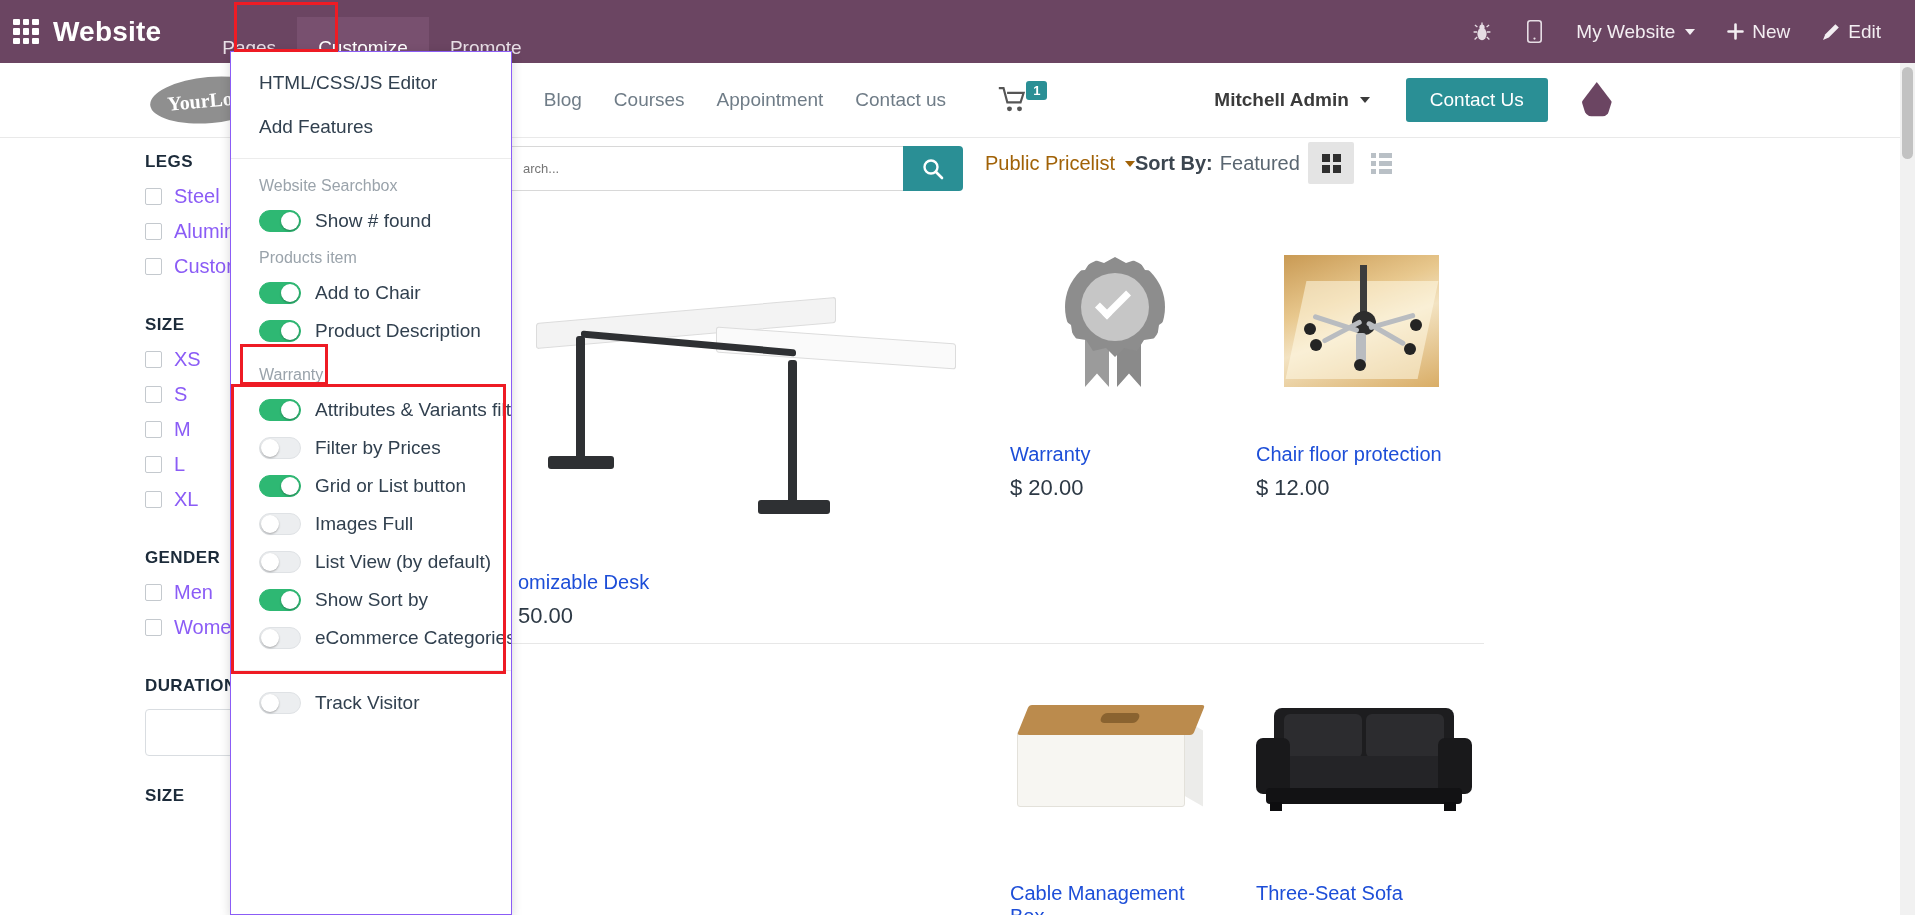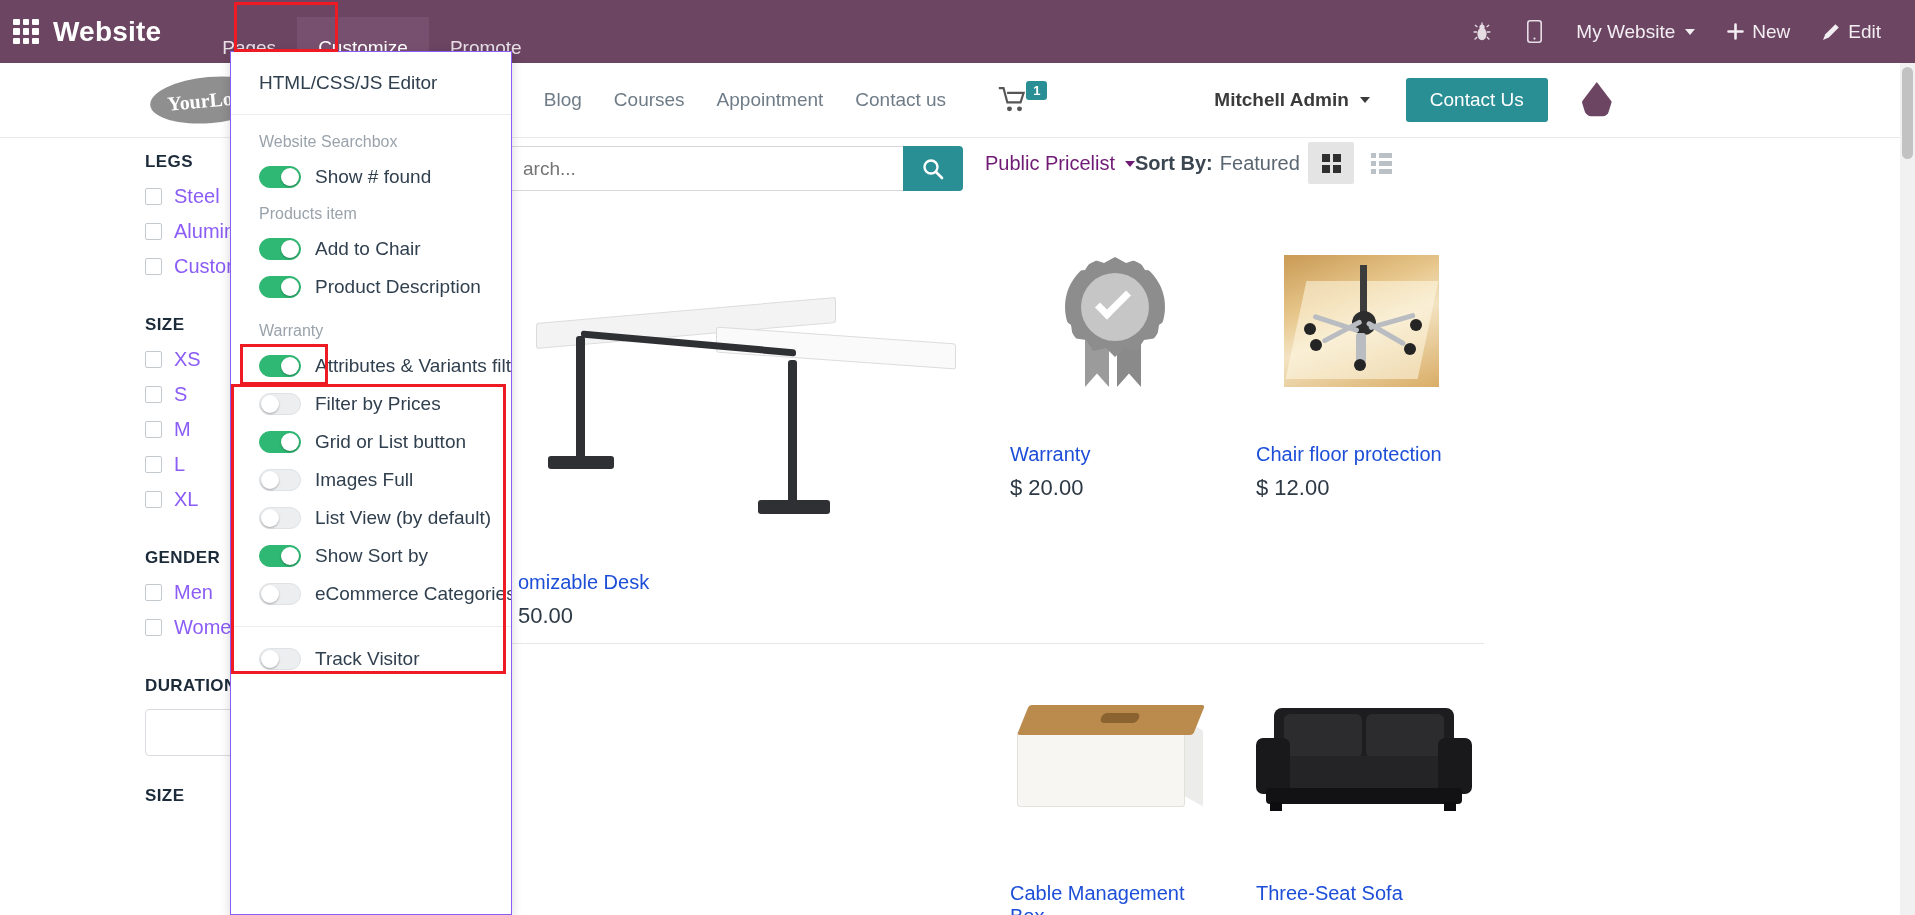--- a/index.html
+++ b/index.html
@@ -90,30 +90,30 @@
   .drop-ornament {
     margin-left: 34px; width: 30px; height: 36px; background:#6B4562;
     border-radius: 50% 50% 50% 50% / 62% 62% 38% 38%; cursor:pointer;
     clip-path: polygon(50% 0%, 100% 55%, 85% 95%, 15% 95%, 0% 55%);
   }
   .search-box {
     position:absolute; left: 508px; top: 146px; width: 455px; height: 45px;
     display:flex;
   }
   .search-input {
-    flex: 1; border: 1px solid #d8d8d8; border-right: none; font-size: 19px;
+    flex: 1; border: 1px solid #d8d8d8; border-right: none; font-size: 13px;
     padding: 0 14px; color:#9b9b9b; outline:none; font-family:"Liberation Sans", sans-serif;
     background:#fff;
   }
   .search-btn {
     width: 60px; background:#2a8f95; border:none; cursor:pointer;
     display:flex; align-items:center; justify-content:center; border-radius: 0 4px 4px 0;
   }
   .pricelist {
-    position:absolute; left: 985px; top: 152px; font-size: 20px; color: #701a75;
+    position:absolute; left: 985px; top: 152px; font-size: 20px; color: #a16207;
     display:flex; align-items:center; gap:8px; cursor:pointer;
   }
   .sortby {
     position:absolute; left: 1135px; top: 152px; font-size: 20px; color:#5a6671;
     display:flex; align-items:center; gap:7px; cursor:pointer;
   }
   .sortby b { color:#3c4650; }
   .view-toggle { position:absolute; left: 1308px; top: 142px; display:flex; gap:4px; }
   .vt-btn {
     width: 46px; height: 42px; display:flex; align-items:center; justify-content:center;
@@ -459,20 +459,21 @@
         </div>
         <div class="pname">Three-Seat Sofa</div>
         <div class="pprice">$ 1,500.00</div>
       </div>
     </div>
 
   </div>
 
   <div class="dropdown">
     <div class="dd-item">HTML/CSS/JS Editor</div>
+    <div class="dd-item">Add Features</div>
     <div class="dd-sep"></div>
 
     <div class="dd-group">Website Searchbox</div>
     <div class="dd-toggle-row">
       <span class="tgl on">
           <span class="knob"></span>
         </span>
       <span class="dd-tgl-label">Show # found</span>
     </div>
 

